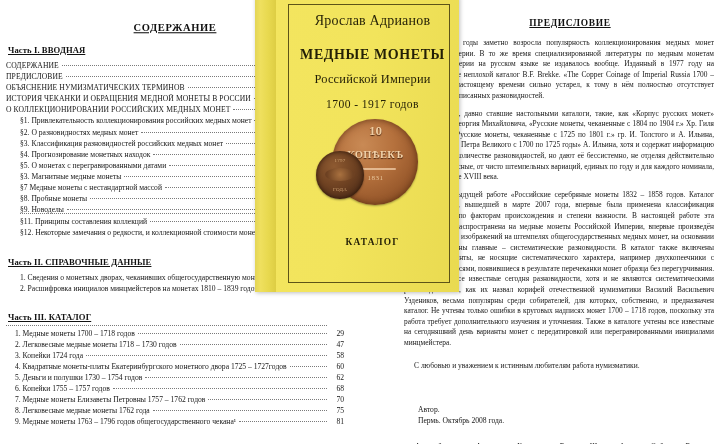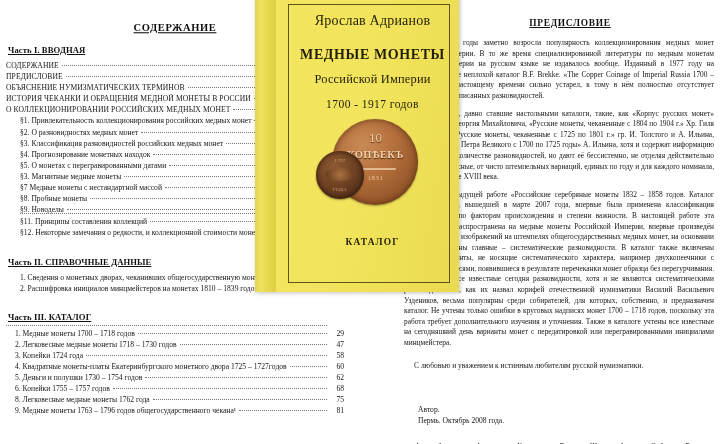--- a/index.html
+++ b/index.html
@@ -99,22 +99,22 @@
   .cv-years{font-size:11.6px;margin-top:11px;letter-spacing:.4px;}
   .coins{position:relative;width:100%;height:96px;margin-top:6px;}
   .coin-big{
     position:absolute;left:52%;top:2px;transform:translateX(-50%);
     width:86px;height:86px;border-radius:50%;
     background:
       radial-gradient(circle at 36% 30%, #c98a55 0%, #b5713d 38%, #9c5c2e 66%, #7d461f 100%);
     box-shadow:inset 0 0 7px rgba(60,25,5,.65), 0 1px 2px rgba(0,0,0,.35);
   }
   .coin-big .c-val{
-    position:absolute;top:11px;left:0;right:0;text-align:center;
-    font-size:13px;font-weight:normal;color:#f0cda3;
+    position:absolute;top:4px;left:0;right:0;text-align:center;
+    font-size:13px;font-weight:bold;color:#f0cda3;
     text-shadow:0 1px 1px rgba(60,25,5,.9);
   }
   .coin-big .c-den{
     position:absolute;top:30px;left:0;right:0;text-align:center;
     font-size:10.5px;font-weight:bold;color:#f2d3ab;letter-spacing:.3px;
     text-shadow:0 1px 1px rgba(60,25,5,.9);
   }
   .coin-big .c-bar{
     position:absolute;top:49px;left:22px;right:22px;height:2px;
     background:rgba(246,214,178,.7);border-radius:2px;
@@ -280,20 +280,25 @@
         </div>
         <div class="toc-line numbered">
           <span class="lbl">5. Деньги и полушки 1730 – 1754 годов</span>
           <span class="dots"></span>
           <span class="pg">62</span>
         </div>
         <div class="toc-line numbered">
           <span class="lbl">6. Копейки 1755 – 1757 годов</span>
           <span class="dots"></span>
           <span class="pg">68</span>
+        </div>
+        <div class="toc-line numbered">
+          <span class="lbl">7. Медные монеты Елизаветы Петровны 1757 – 1762 годов</span>
+          <span class="dots"></span>
+          <span class="pg">70</span>
         </div>
         <div class="toc-line numbered">
           <span class="lbl">8. Легковесные медные монеты 1762 года</span>
           <span class="dots"></span>
           <span class="pg">75</span>
         </div>
         <div class="toc-line numbered">
           <span class="lbl">9. Медные монеты 1763 – 1796 годов общегосударственного чекана¹</span>
           <span class="dots"></span>
           <span class="pg">81</span>
@@ -301,21 +306,21 @@
       </div>
   </div>
 
   <div class="preface">
     <div class="pref-title">ПРЕДИСЛОВИЕ</div>
     <div class="pref-body" id="pref-body">
         <p class="ind">В последние годы заметно возросла популярность коллекционирования медных монет Российской Империи. В то же время специализированной литературы по медным монетам Российской Империи на русском языке не издавалось вообще. Изданный в 1977 году на английском языке неплохой каталог B.F. Brekke. «The Copper Coinage of Imperial Russia 1700 – 1917», 1977 к настоящему времени сильно устарел, к тому в нём полностью отсутствует систематизация описанных разновидностей.</p>
         <p class="ind">Классические, давно ставшие настольными каталоги, такие, как «Корпус русских монет» Великого князя Георгия Михайловича, «Русские монеты, чеканенные с 1804 по 1904 г.» Хр. Гиля и Гр. Ильина, «Русские монеты, чеканенные с 1725 по 1801 г.» гр. И. Толстого и А. Ильина, «Русские монеты Петра Великого с 1700 по 1725 годы» А. Ильина, хотя и содержат информацию о значительном количестве разновидностей, но дают её бессистемно, не отделяя действительно важные и интересные, от чисто штемпельных вариаций, единых по году и для каждого номинала, особенно в начале XVIII века.</p>
         <p class="ind">В моей предыдущей работе «Российские серебряные монеты 1832 – 1858 годов. Каталог разновидностей», вышедшей в марте 2007 года, впервые была применена классификация разновидностей по факторам происхождения и степени важности. В настоящей работе эта классификация распространена на медные монеты Российской Империи, впервые произведён анализ вариантов изображений на штемпелях общегосударственных медных монет, на основании которого выделены главные – систематические разновидности. В каталог также включены некоторые варианты, не носящие систематического характера, например двухкопеечники с гуртовыми надписями, появившиеся в результате перечеканки монет образца без перегурчивания. Учтены также все известные сегодня разновидности, хотя и не являются систематическими разновидностями, как их назвал корифей отечественной нумизматики Василий Васильевич Уздеников, весьма популярны среди собирателей, для которых, собственно, и предназначен каталог. Не учтены только ошибки в круговых надписях монет 1700 – 1718 годов, поскольку эта работа требует дополнительного изучения и уточнения. Также в каталоге учтены все известные на сегодняшний день варианты монет с передатировкой или перегравированными инициалами минцмейстера.</p>
       </div>
-    <div class="closing">С любовью и уважением к истинным любителям русской нумизматики.</div>
+    <div class="closing">С любовью и уважением к истинным любителям работа нумизматики.</div>
     <div class="sign">
       <div>Автор.</div>
       <div>Пермь. Октябрь 2008 года.</div>
     </div>
     <div class="thanks">Автор благодарен Александру Храменкову, Виктору Шутову, Алексею Соболеву, Василию Капустину, Николаю Венедиктову, Олегу Дубовику, Олегу Графскому, Александру Шумилину, Николаю Дымченко, Владиславу Петрухину, Андрею Падалко, Юрию</div>
   </div>
 
   <div class="cover-wrap">
     <div class="cover-spine"></div>
     <div class="cover-face">

